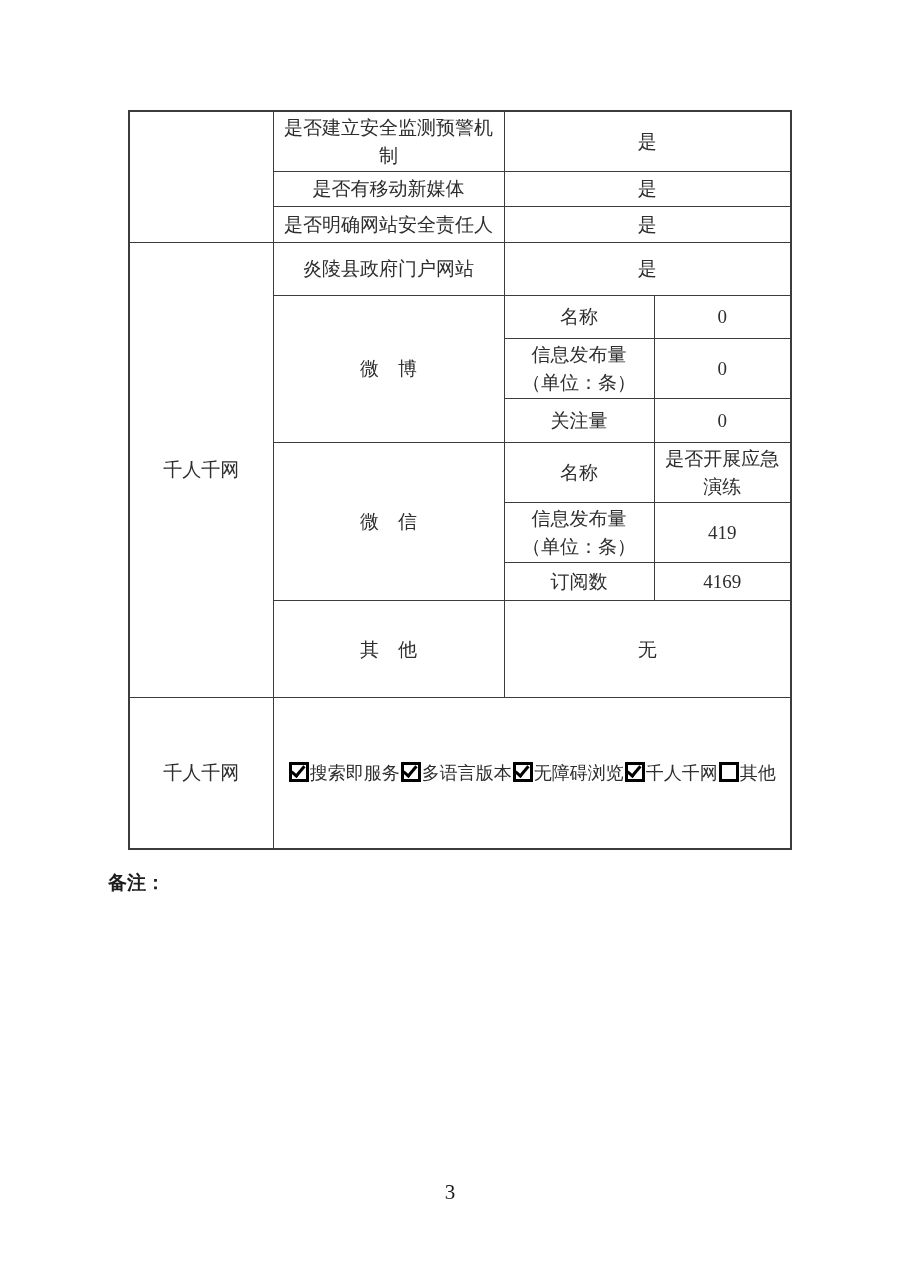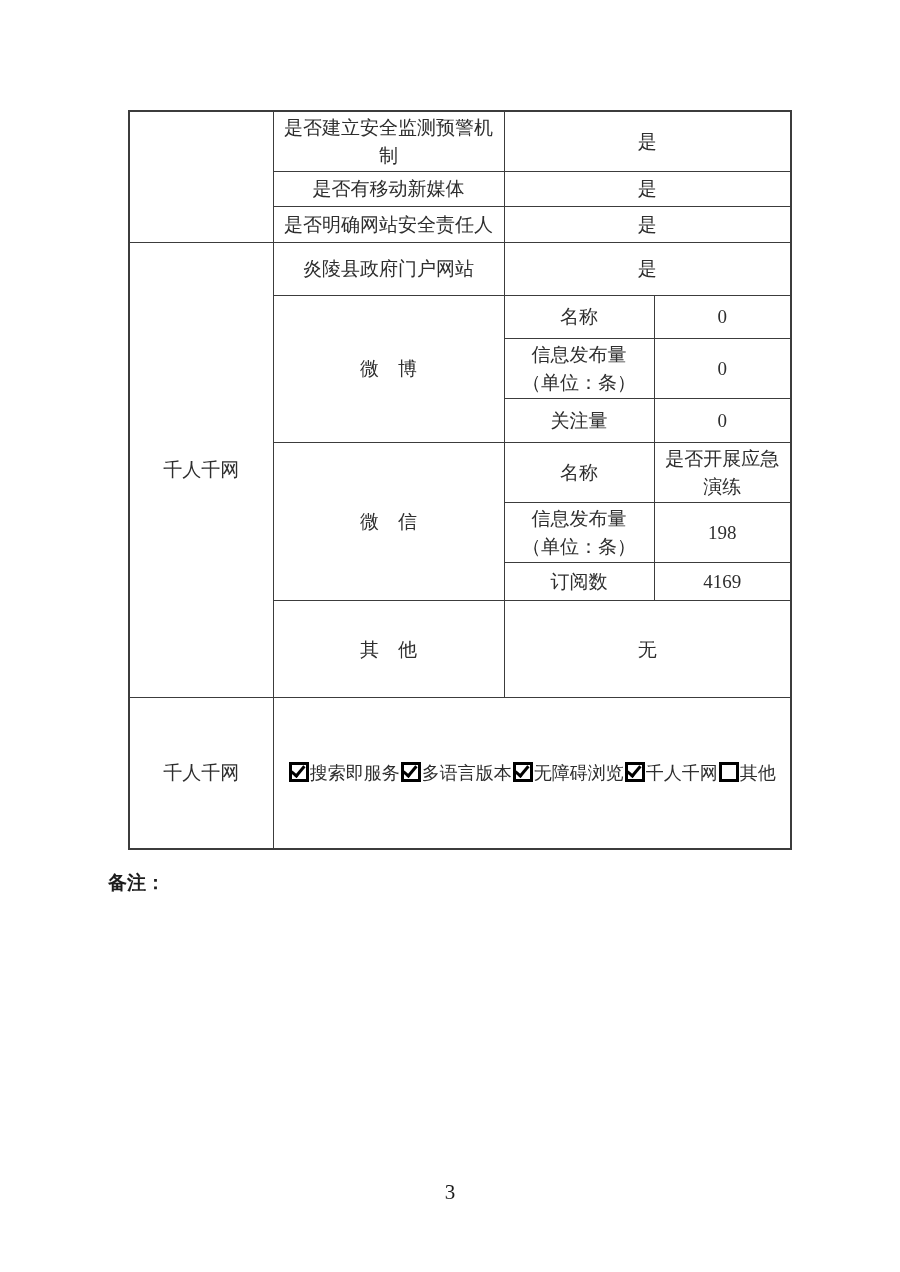--- a/index.html
+++ b/index.html
@@ -142,21 +142,21 @@
         <td>0</td>
       </tr>
       <tr class="r8">
         <td rowspan="3">微　信</td>
         <td>名称</td>
         <td>是否开展应急演练</td>
       </tr>
       <tr class="r9">
         <td class="multiline">信息发布量
 （单位：条）</td>
-        <td>198</td>
+        <td>419</td>
       </tr>
       <tr class="r10">
         <td>订阅数</td>
         <td>4169</td>
       </tr>
       <tr class="r11">
         <td>其　他</td>
         <td colspan="2">无</td>
       </tr>
 

